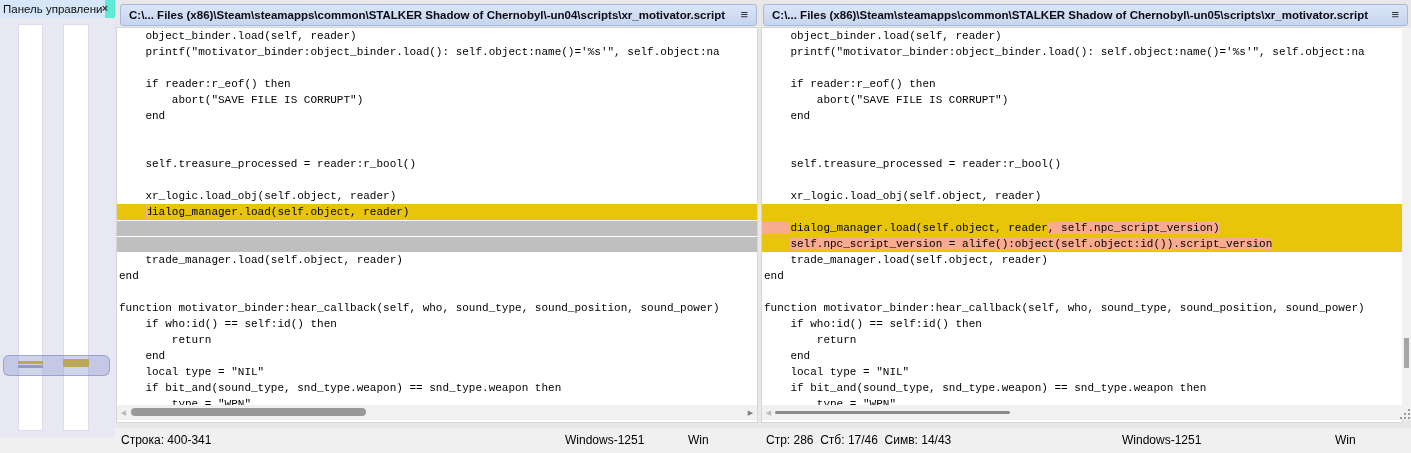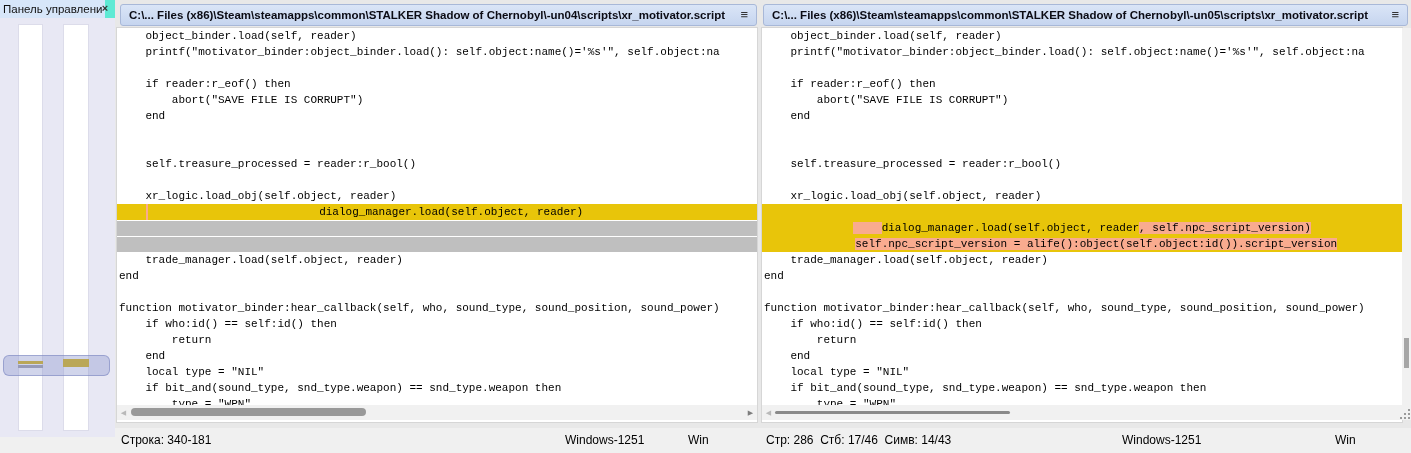--- a/index.html
+++ b/index.html
@@ -39,21 +39,21 @@
                font-size:13px; color:#333; }
 
   
   .code-pane { position:absolute; top:28px; width:640px; height:394px; background:#ffffff;
                overflow:hidden; font-family:"Liberation Mono","DejaVu Sans Mono",monospace;
                font-size:11px; line-height:16px; color:#000;
                box-shadow:0 0 0 1px #d6d6d6; }
   #code-left  { left:117px; }
   #code-right { left:762px; }
   .code-line { height:16px; position:relative; padding-left:2px; white-space:pre; }
-  .code-line.diff  { background:var(--diff-yellow);text-align:center; }
+  .code-line.diff  { background:var(--diff-yellow); }
   .code-line.ghost { background:var(--ghost-gray); border-top:1px solid #ffffff; }
   .word  { background:var(--word-salmon); }
   .mfill { margin-left:-2px; padding-left:2px; }
   .ins-marker { position:absolute; left:29px; top:0; width:2px; height:16px;
                 background:var(--word-salmon); }
 
   
   .hscroll { position:absolute; top:405px; width:640px; height:15px; background:#f1f1f1; }
   #hscroll-left  { left:117px; }
   #hscroll-right { left:762px; }
@@ -75,21 +75,21 @@
   #statusbar { position:absolute; left:0; top:428px; width:1411px; height:25px; background:#f0f0f0;
                z-index:1; font-size:12px; color:#000; }
   .status-item { position:absolute; top:0; line-height:25px; white-space:pre; }
 </style>
 </head>
 <body>
 
 <div id="app">
 
   <div id="statusbar">
-    <span class="status-item" style="left:121px;">Строка: 340-181</span>
+    <span class="status-item" style="left:121px;">Строка: 400-341</span>
     <span class="status-item" style="left:565px;">Windows-1251</span>
     <span class="status-item" style="left:688px;">Win</span>
     <span class="status-item" style="left:766px;">Стр: 286  Стб: 17/46  Симв: 14/43</span>
     <span class="status-item" style="left:1122px;">Windows-1251</span>
     <span class="status-item" style="left:1335px;">Win</span>
   </div>
 
   <div id="loc-pane">
     <div id="loc-caption">
       <span id="loc-title">Панель управлени</span>

